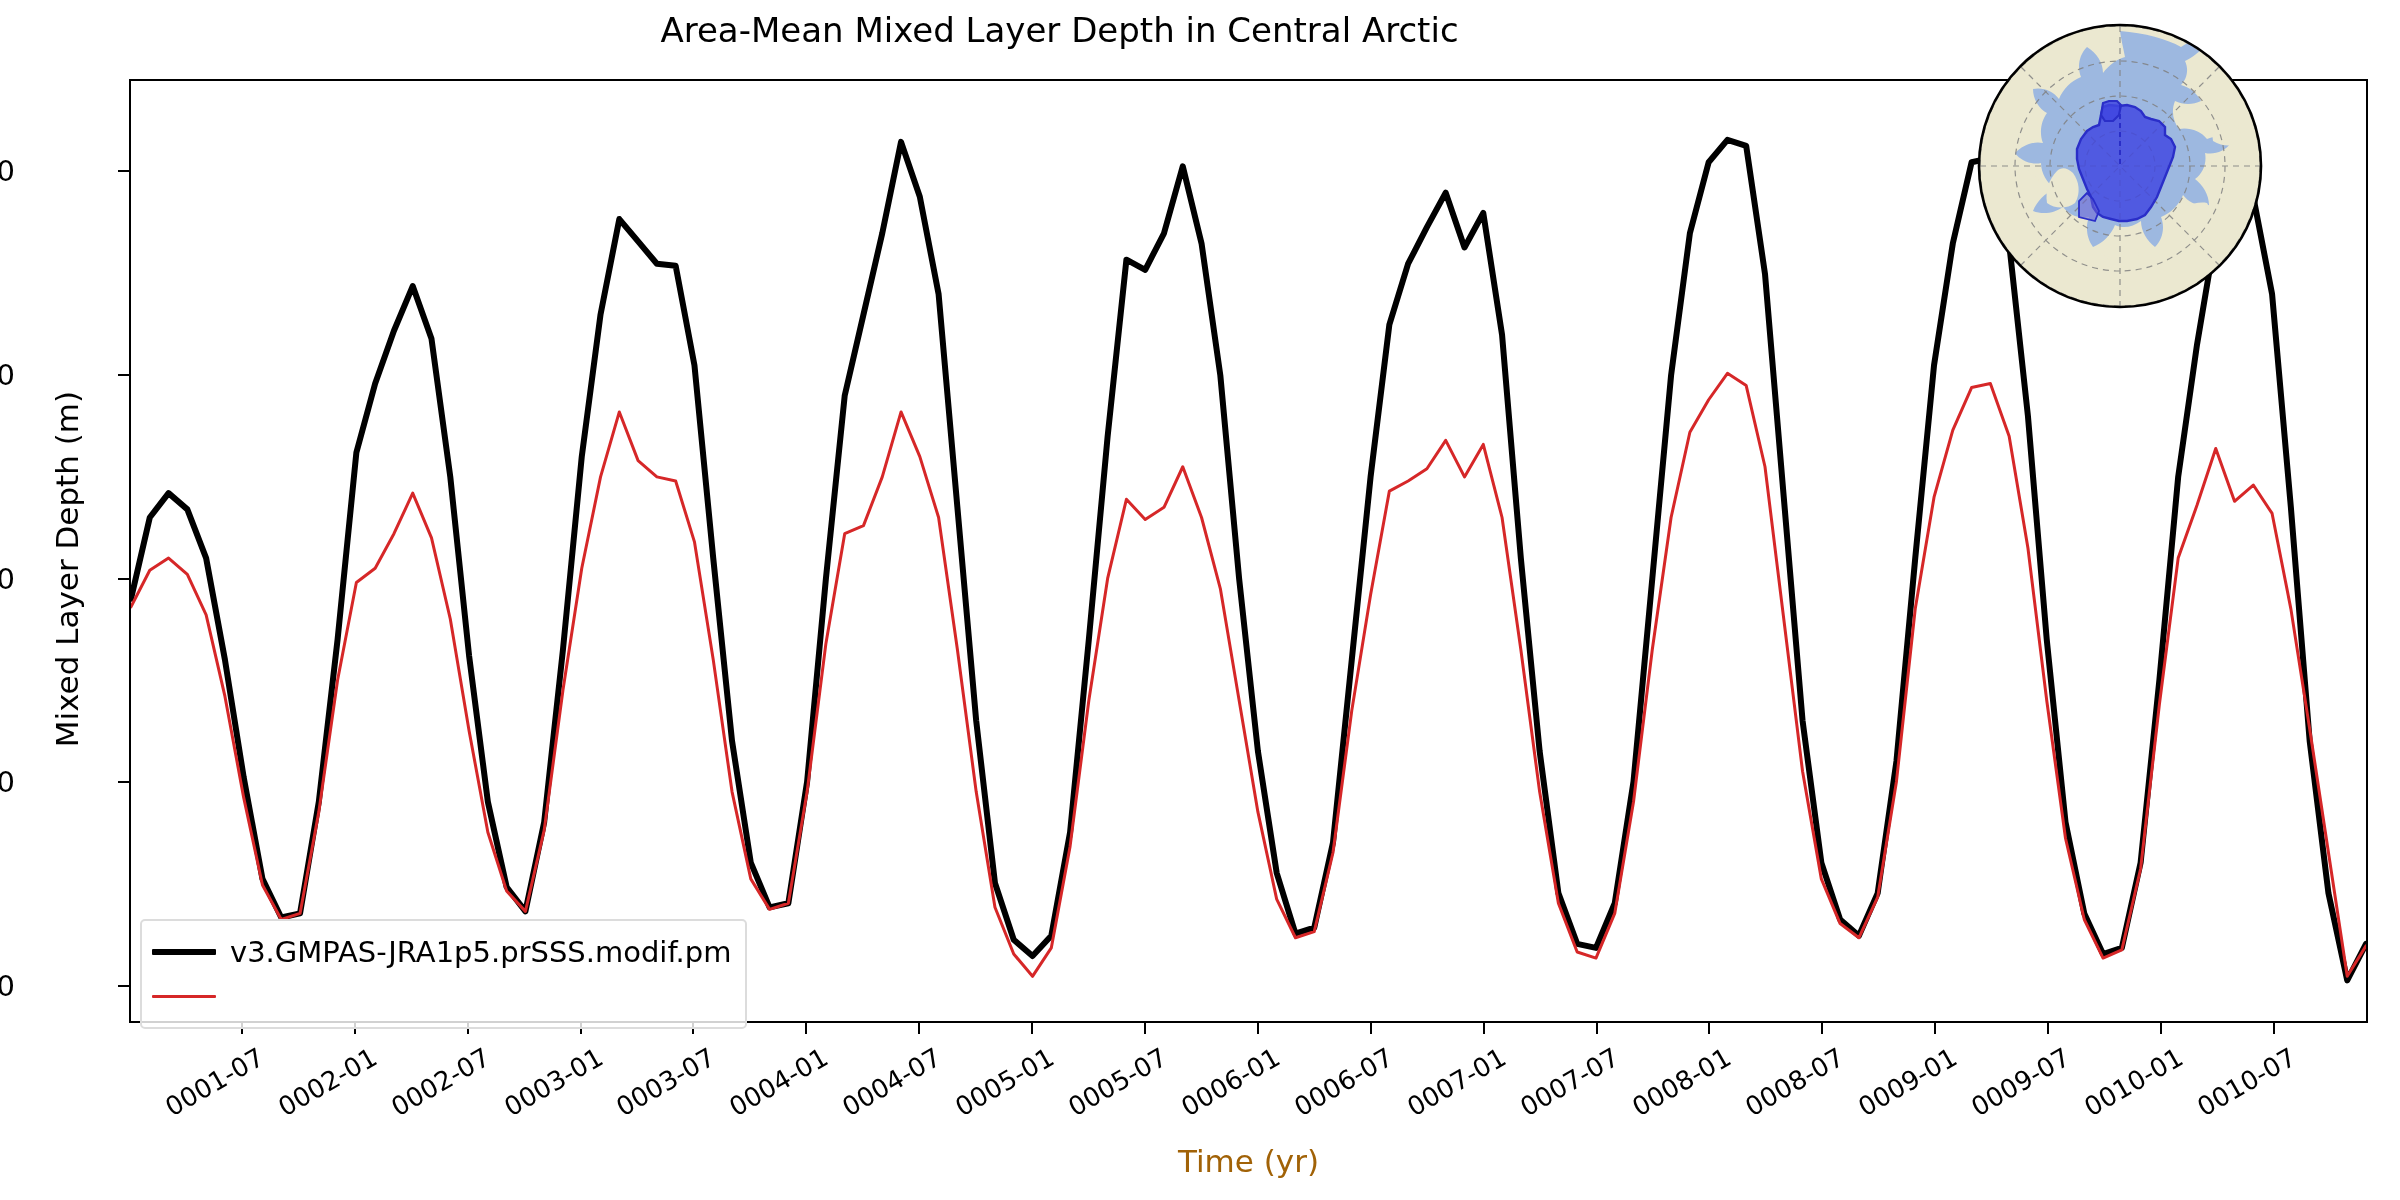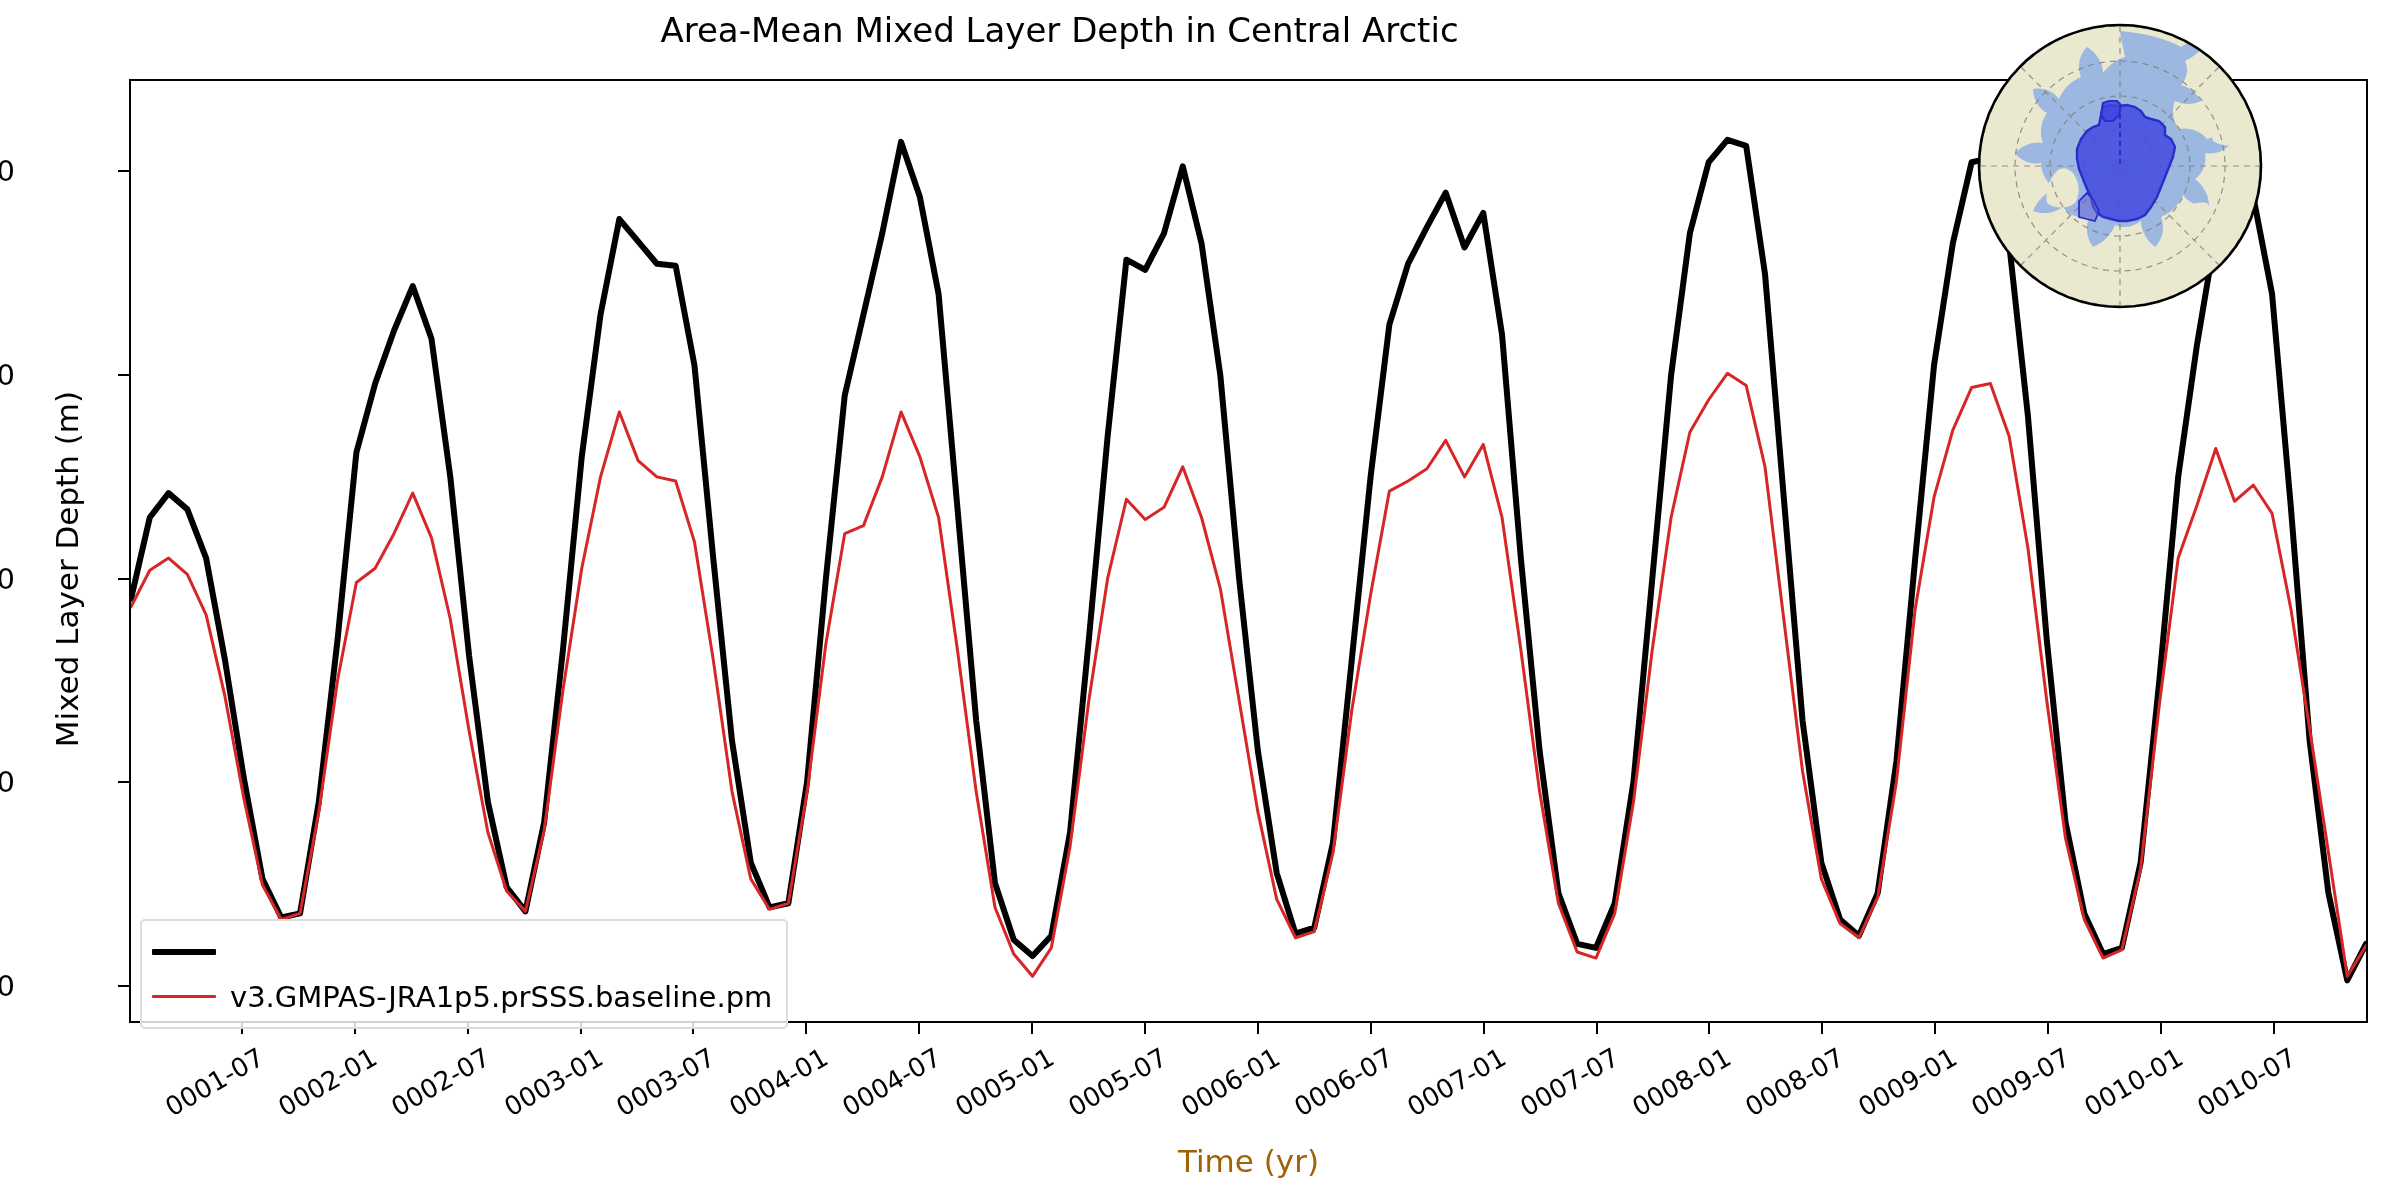--- a/index.html
+++ b/index.html
@@ -211,26 +211,26 @@
         <path d="M 0.00 517.71 L 18.78 436.50 L 37.56 412.14 L 56.34 428.38 L 75.13 477.11 L 93.91 578.62 L 112.69 696.37 L 131.47 797.88 L 150.25 836.46 L 169.03 832.40 L 187.82 720.73 L 206.60 558.32 L 225.38 371.53 L 244.16 302.51 L 262.94 249.72 L 281.72 205.05 L 300.50 257.84 L 319.29 395.90 L 338.07 574.56 L 356.85 720.73 L 375.63 806.00 L 394.41 830.37 L 413.19 741.04 L 431.97 568.47 L 450.76 375.59 L 469.54 233.48 L 488.32 138.06 L 507.10 160.39 L 525.88 182.72 L 544.66 184.75 L 563.45 284.23 L 582.23 477.11 L 601.01 659.83 L 619.79 781.64 L 638.57 826.31 L 657.35 822.25 L 676.13 700.43 L 694.92 497.41 L 713.70 314.69 L 732.48 233.48 L 751.26 152.27 L 770.04 60.91 L 788.82 115.72 L 807.61 213.17 L 826.39 426.35 L 845.17 639.52 L 863.95 801.94 L 882.73 858.79 L 901.51 875.03 L 920.29 854.73 L 939.08 751.19 L 957.86 558.32 L 976.64 355.29 L 995.42 178.66 L 1014.20 188.81 L 1032.98 152.27 L 1051.76 85.27 L 1070.55 162.42 L 1089.33 294.38 L 1108.11 497.41 L 1126.89 669.98 L 1145.67 791.79 L 1164.45 852.70 L 1183.24 846.61 L 1202.02 761.34 L 1220.80 578.62 L 1239.58 395.90 L 1258.36 243.63 L 1277.14 182.72 L 1295.92 146.18 L 1314.71 111.66 L 1333.49 166.48 L 1352.27 131.97 L 1371.05 253.78 L 1389.83 477.11 L 1408.61 669.98 L 1427.39 812.10 L 1446.18 862.85 L 1464.96 866.91 L 1483.74 822.25 L 1502.52 700.43 L 1521.30 497.41 L 1540.08 294.38 L 1558.87 152.27 L 1577.65 81.21 L 1596.43 58.88 L 1615.21 64.97 L 1633.99 192.87 L 1652.77 416.20 L 1671.55 639.52 L 1690.34 781.64 L 1709.12 838.49 L 1727.90 854.73 L 1746.68 812.10 L 1765.46 680.13 L 1784.24 477.11 L 1803.03 284.23 L 1821.81 162.42 L 1840.59 81.21 L 1859.37 77.15 L 1878.15 162.42 L 1896.93 334.99 L 1915.71 558.32 L 1934.50 741.04 L 1953.28 832.40 L 1972.06 873.00 L 1990.84 866.91 L 2009.62 781.64 L 2028.40 598.92 L 2047.18 395.90 L 2065.97 263.93 L 2084.75 152.27 L 2103.53 91.36 L 2122.31 115.72 L 2141.09 213.17 L 2159.87 426.35 L 2178.66 659.83 L 2197.44 812.10 L 2216.22 899.40 L 2235.00 862.85 L NaN 741.04 L NaN 538.01 L NaN 334.99 L NaN 203.02 L NaN 121.81 L NaN 142.12 L NaN 253.78 L NaN 477.11 L NaN 680.13 L NaN 822.25 L NaN 875.03 L NaN 832.40 L NaN 700.43 L NaN 497.41 L NaN 314.69 L NaN 213.17 L NaN 162.42" fill="none" stroke="#000000" stroke-width="6" stroke-linejoin="round" stroke-linecap="round"></path>
         <path d="M 0.00 525.83 L 18.78 489.29 L 37.56 477.11 L 56.34 493.35 L 75.13 533.95 L 93.91 615.16 L 112.69 716.67 L 131.47 803.97 L 150.25 838.49 L 169.03 832.40 L 187.82 730.89 L 206.60 598.92 L 225.38 501.47 L 244.16 487.26 L 262.94 452.74 L 281.72 412.14 L 300.50 456.80 L 319.29 538.01 L 338.07 649.68 L 356.85 751.19 L 375.63 810.06 L 394.41 830.37 L 413.19 749.16 L 431.97 609.07 L 450.76 487.26 L 469.54 395.90 L 488.32 330.93 L 507.10 379.65 L 525.88 395.90 L 544.66 399.96 L 563.45 460.86 L 582.23 578.62 L 601.01 710.58 L 619.79 797.88 L 638.57 828.34 L 657.35 822.25 L 676.13 710.58 L 694.92 562.38 L 713.70 452.74 L 732.48 444.62 L 751.26 395.90 L 770.04 330.93 L 788.82 375.59 L 807.61 436.50 L 826.39 568.47 L 845.17 710.58 L 863.95 826.31 L 882.73 873.00 L 901.51 895.33 L 920.29 866.91 L 939.08 765.40 L 957.86 619.22 L 976.64 497.41 L 995.42 418.23 L 1014.20 438.53 L 1032.98 426.35 L 1051.76 385.75 L 1070.55 436.50 L 1089.33 507.56 L 1108.11 619.22 L 1126.89 730.89 L 1145.67 818.19 L 1164.45 856.76 L 1183.24 850.67 L 1202.02 771.49 L 1220.80 629.37 L 1239.58 513.65 L 1258.36 410.11 L 1277.14 399.96 L 1295.92 387.78 L 1314.71 359.35 L 1333.49 395.90 L 1352.27 363.41 L 1371.05 436.50 L 1389.83 568.47 L 1408.61 710.58 L 1427.39 822.25 L 1446.18 870.97 L 1464.96 877.06 L 1483.74 832.40 L 1502.52 720.73 L 1521.30 568.47 L 1540.08 436.50 L 1558.87 351.23 L 1577.65 318.75 L 1596.43 292.35 L 1615.21 304.54 L 1633.99 385.75 L 1652.77 538.01 L 1671.55 690.28 L 1690.34 797.88 L 1709.12 842.55 L 1727.90 856.76 L 1746.68 816.16 L 1765.46 700.43 L 1784.24 527.86 L 1803.03 416.20 L 1821.81 349.20 L 1840.59 306.57 L 1859.37 302.51 L 1878.15 355.29 L 1896.93 466.95 L 1915.71 619.22 L 1934.50 757.28 L 1953.28 838.49 L 1972.06 877.06 L 1990.84 868.94 L 2009.62 787.73 L 2028.40 623.28 L 2047.18 477.11 L 2065.97 424.32 L 2084.75 367.47 L 2103.53 420.26 L 2122.31 404.02 L 2141.09 432.44 L 2159.87 527.86 L 2178.66 647.65 L 2197.44 771.49 L 2216.22 895.33 L 2235.00 864.88 L NaN 749.16 L NaN 578.62 L NaN 487.26 L NaN 464.92 L NaN 406.05 L NaN 371.53 L NaN 351.23 L NaN 416.20 L NaN 568.47 L NaN 730.89 L NaN 826.31 L NaN 834.43 L NaN 710.58 L NaN 538.01 L NaN 420.26 L NaN 375.59 L NaN 351.23" fill="none" stroke="#d62728" stroke-width="3" stroke-linejoin="round" stroke-linecap="round"></path>
       </svg>
   </div>
 
   <div id="legend">
       <div class="legend-row">
         <span class="legend-swatch">
           <span class="bar" style="display: block; height: 6px; background: rgb(0, 0, 0);"></span>
         </span>
+        <span class="legend-text">v3.GMPAS-JRA1p5.prSSS.modif.pm</span>
       </div>
       <div class="legend-row">
         <span class="legend-swatch">
           <span class="bar" style="display: block; height: 3px; background: rgb(214, 39, 40);"></span>
         </span>
-        <span class="legend-text">v3.GMPAS-JRA1p5.prSSS.baseline.pm</span>
       </div>
     </div>
 
   <div id="inset-map">
     <svg width="290" height="290" viewBox="0 0 290 290">
       <defs>
         <clipPath id="globeClip">
           <circle cx="145" cy="145" r="141"></circle>
         </clipPath>
       </defs>

